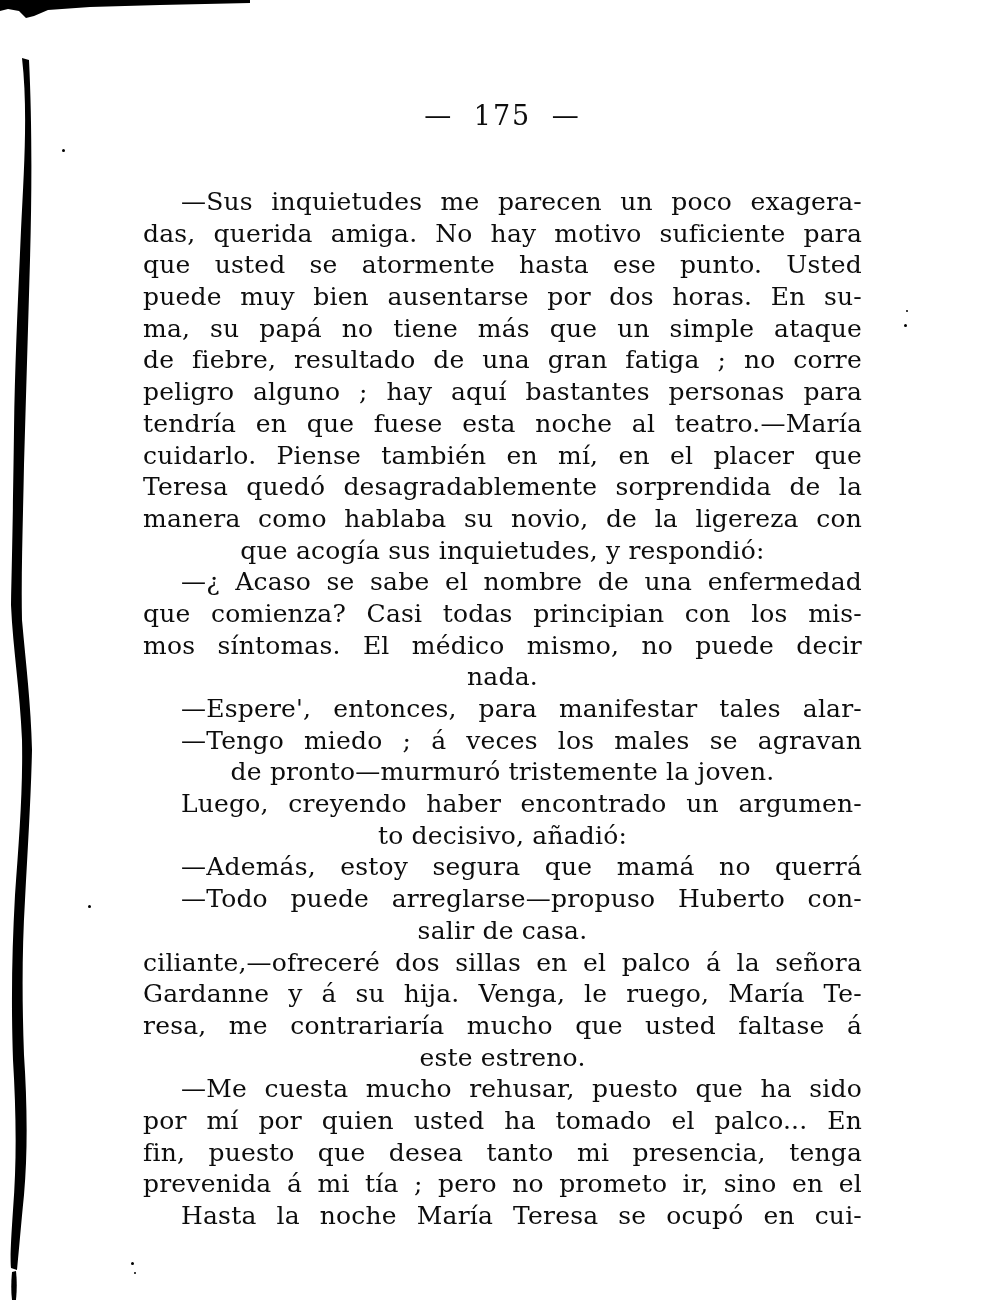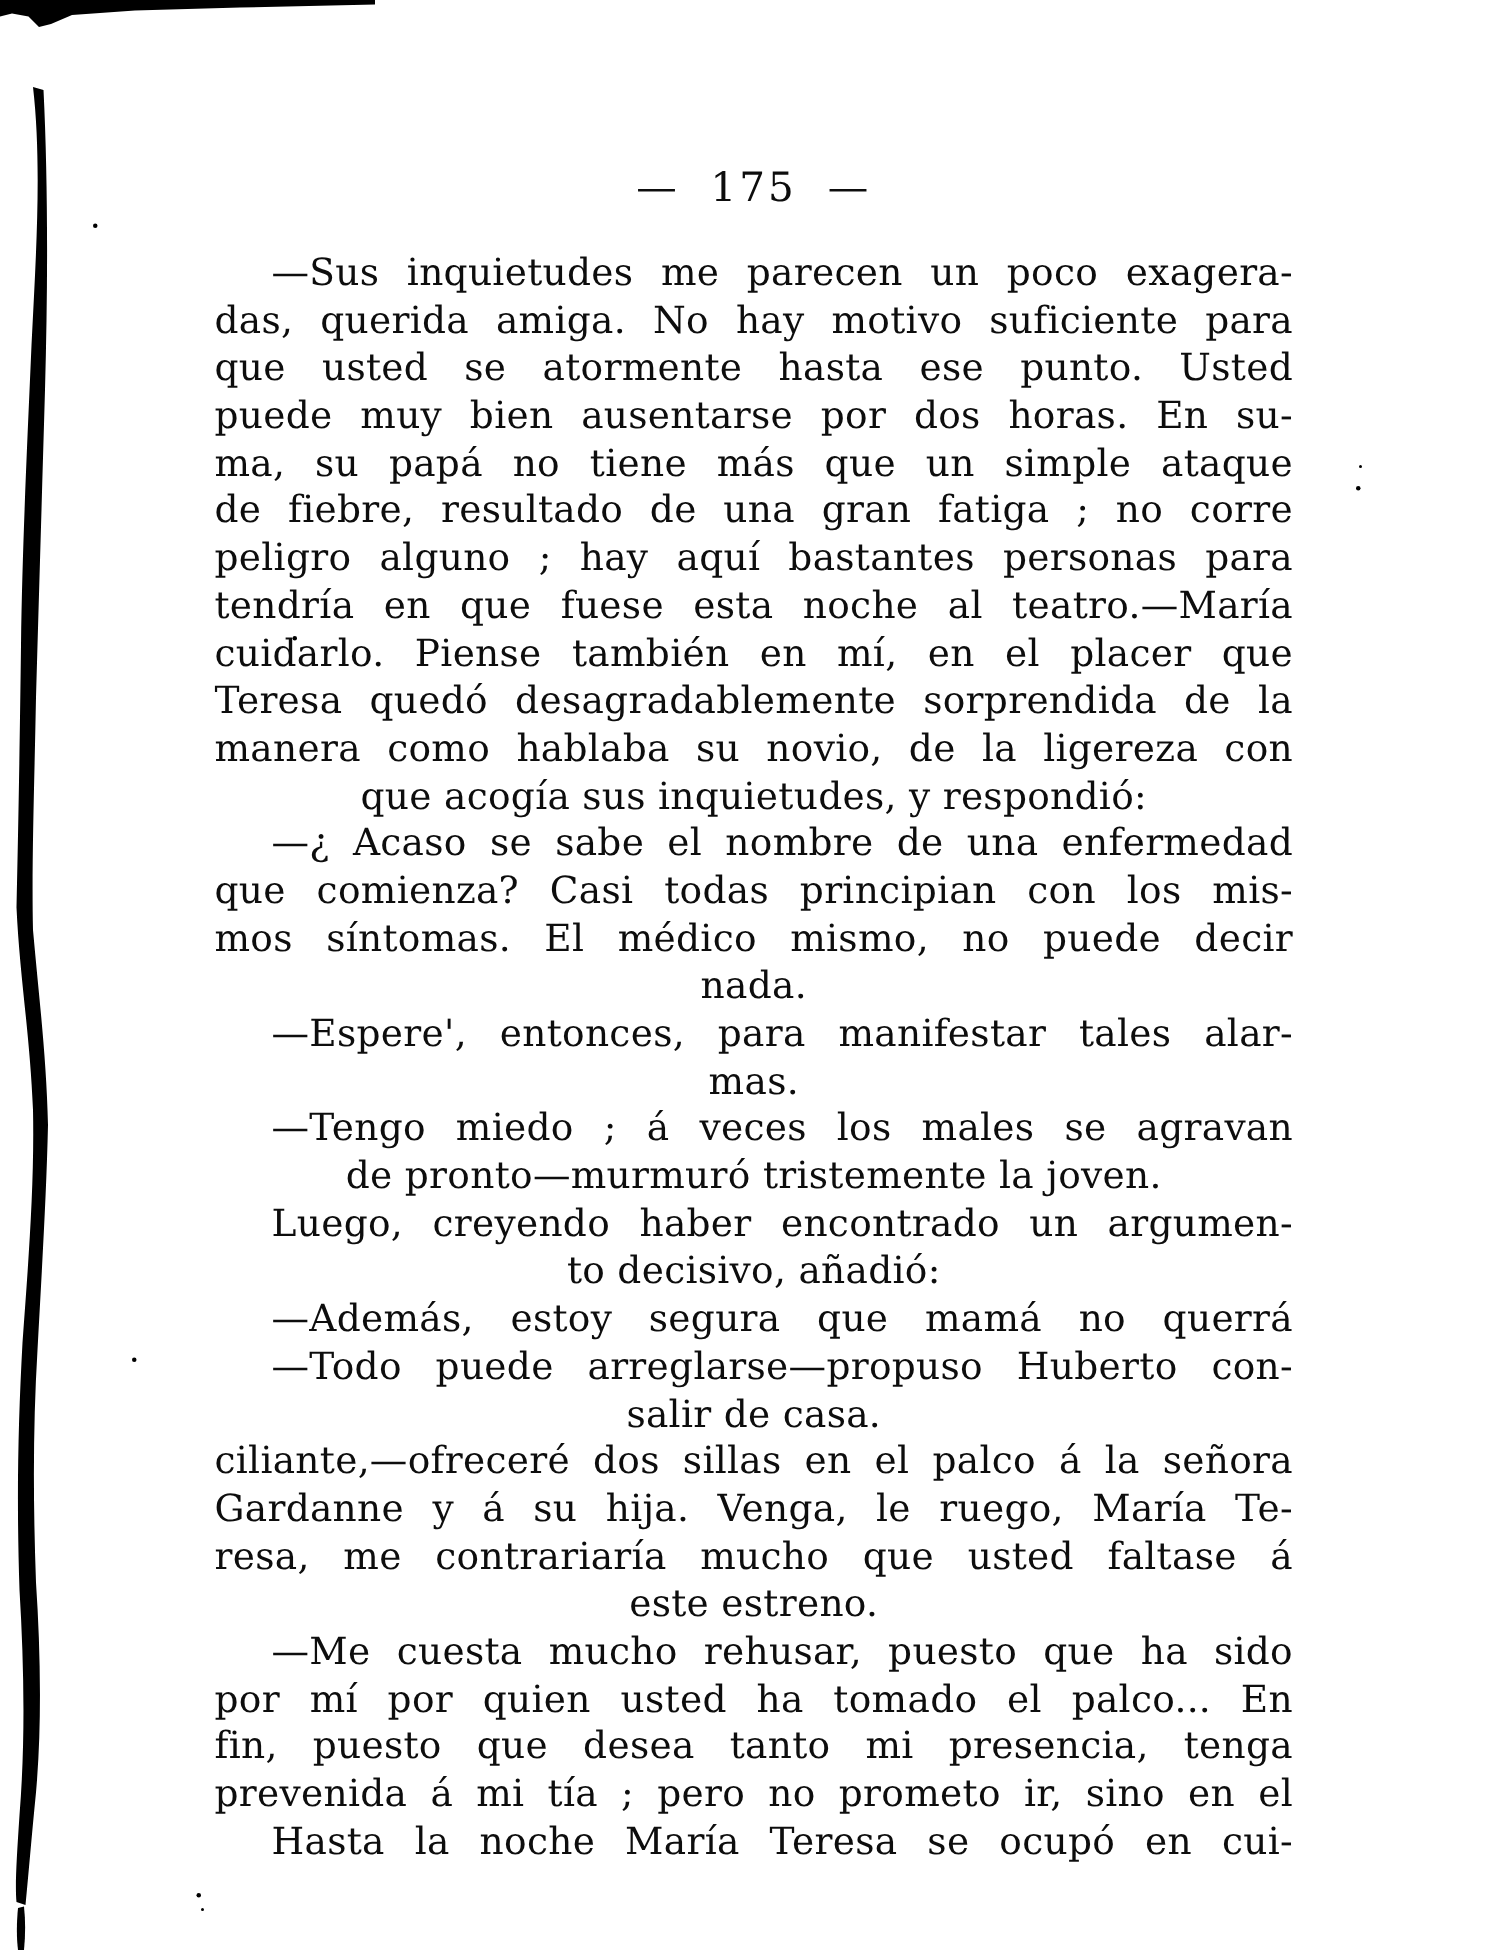--- a/index.html
+++ b/index.html
@@ -11,32 +11,32 @@
     position: relative;
     width: 1000px;
     height: 1302px;
     background: #ffffff;
     overflow: hidden;
     font-family: "DejaVu Serif", "Liberation Serif", serif;
     color: #0d0d0d;
   }
   .page-number-heading {
     position: absolute;
-    top: 110px;
+    top: 100px;
     left: 143px;
     width: 719px;
     text-align: center;
     font-size: 27px;
     letter-spacing: 2px;
     word-spacing: 10px;
     font-weight: normal;
   }
   .text-block {
     position: absolute;
-    top: 166px;
+    top: 186px;
     left: 143px;
     width: 719px;
   }
   .line {
     font-size: 25px;
     line-height: 31.7px;
     height: 31.7px;
     overflow: hidden;
     letter-spacing: 0.2px;
     text-align: center;
@@ -111,21 +111,20 @@
       <div class="line just">tendría en que fuese esta noche al teatro.—María</div>
       <div class="line just">cuidarlo. Piense también en mí, en el placer que</div>
       <div class="line just">Teresa quedó desagradablemente sorprendida de la</div>
       <div class="line just">manera como hablaba su novio, de la ligereza con</div>
       <div class="line">que acogía sus inquietudes, y respondió:</div>
       <div class="line indent just">—¿ Acaso se sabe el nombre de una enfermedad</div>
       <div class="line just">que comienza? Casi todas principian con los mis-</div>
       <div class="line just">mos síntomas. El médico mismo, no puede decir</div>
       <div class="line">nada.</div>
       <div class="line indent just">—Espere', entonces, para manifestar tales alar-</div>
-      <div class="line">mas.</div>
       <div class="line indent just">—Tengo miedo ; á veces los males se agravan</div>
       <div class="line">de pronto—murmuró tristemente la joven.</div>
       <div class="line indent just">Luego, creyendo haber encontrado un argumen-</div>
       <div class="line">to decisivo, añadió:</div>
       <div class="line indent just">—Además, estoy segura que mamá no querrá</div>
       <div class="line indent just">—Todo puede arreglarse—propuso Huberto con-</div>
       <div class="line">salir de casa.</div>
       <div class="line just">ciliante,—ofreceré dos sillas en el palco á la señora</div>
       <div class="line just">Gardanne y á su hija. Venga, le ruego, María Te-</div>
       <div class="line just">resa, me contrariaría mucho que usted faltase á</div>

